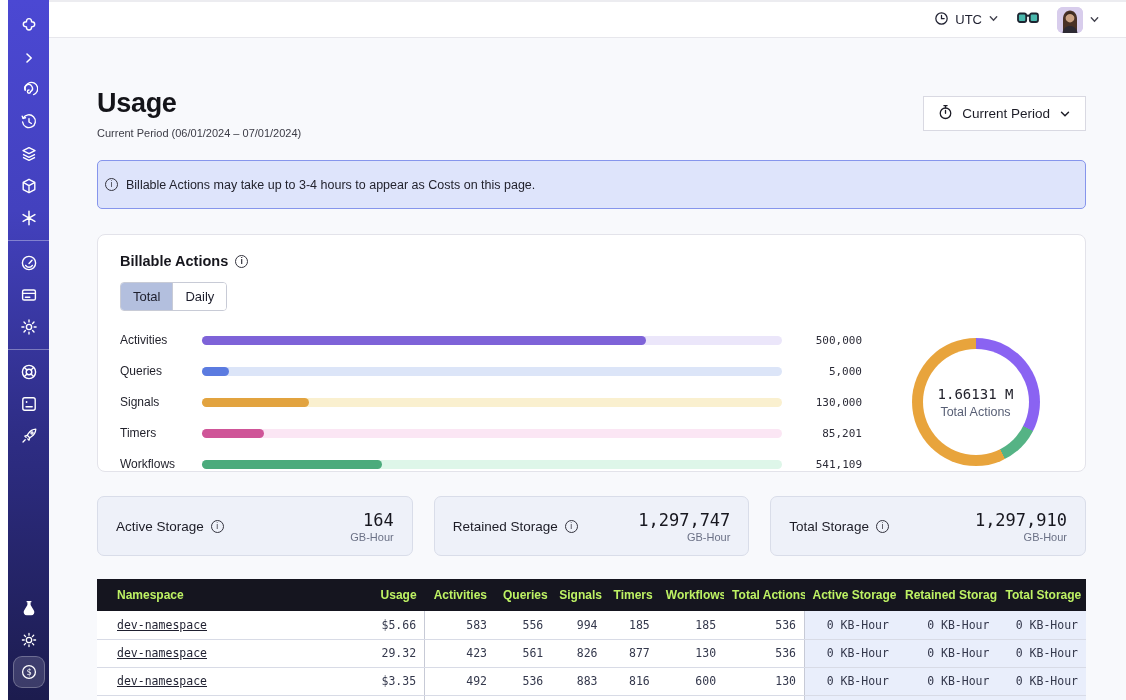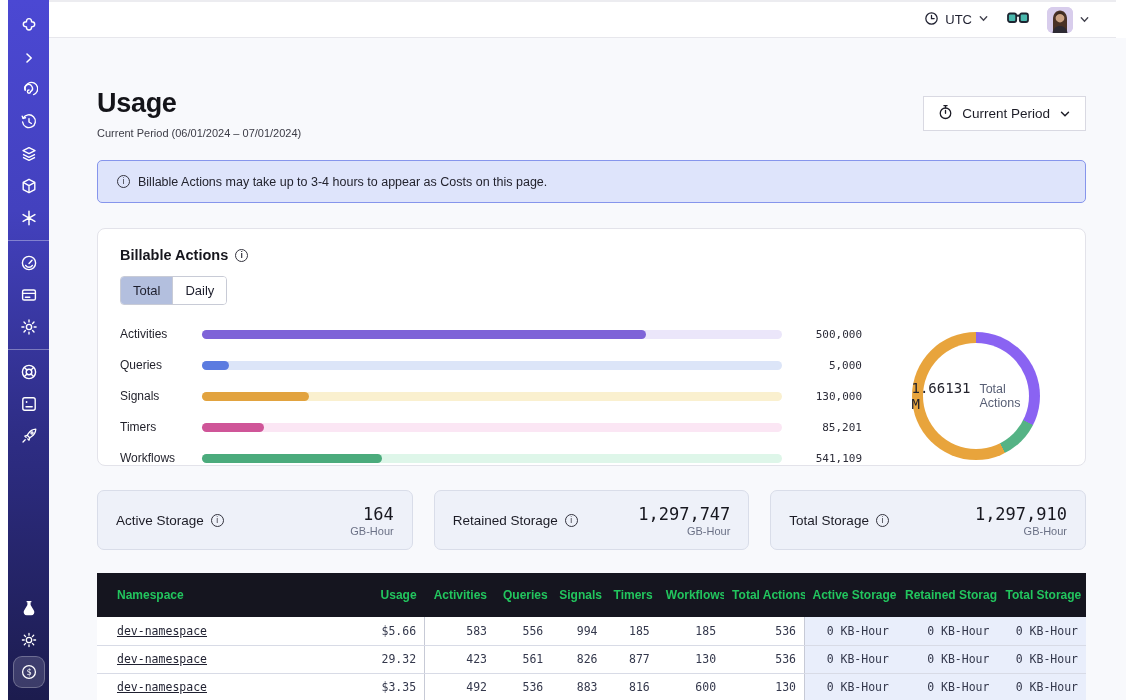--- a/index.html
+++ b/index.html
@@ -12,40 +12,40 @@
     background:linear-gradient(180deg,#4b48d3 0%,#4341be 30%,#2e2d85 62%,#1c1c4e 100%);
     display:flex; flex-direction:column; align-items:center; padding:10px 0 12px; z-index:5; }
   .sb-icon { width:32px; height:32px; display:flex; align-items:center; justify-content:center;
     color:#fff; flex:0 0 auto; cursor:pointer; }
   .sb-icon svg { display:block; }
   .sb-divider { width:41px; height:1px; background:rgba(255,255,255,.35); margin:6px 0; flex:0 0 auto; }
   .sb-spacer { flex:1 1 auto; }
   .sb-active { background:rgba(255,255,255,.14); border:1px solid rgba(255,255,255,.25); border-radius:9px; }
 
   
-  .topbar { position:absolute; left:49px; right:10px; top:0; height:38px; background:#fff;
+  .topbar { position:absolute; left:49px; right:0; top:0; height:38px; background:#fff;
     border-top:2px solid #ececf0; border-bottom:1px solid #e7e7ec;
     display:flex; align-items:center; justify-content:flex-end; gap:18px; padding:0 26px 0 0; }
   .tz { display:flex; align-items:center; gap:6px; font-size:13px; color:#1f2030; cursor:pointer; }
   .avatar-group { display:flex; align-items:center; gap:6px; cursor:pointer; }
   .avatar { width:26px; height:26px; border-radius:6px; overflow:hidden; background:#d9cfee; }
   .chev { color:#42424e; }
 
   
   .main { position:absolute; left:49px; right:0; top:38px; bottom:0; background:#f8f9fc;
     padding:0 40px 0 48px; overflow:hidden; }
 
   .page-head { margin-top:50px; display:flex; justify-content:space-between; align-items:center; }
   .page-title { font-size:27px; font-weight:600; letter-spacing:-.3px; color:#141419; }
   .page-sub { margin-top:8px; font-size:11px; color:#3c3c46; }
   .period-btn { display:flex; align-items:center; gap:9px; background:#fff; border:1px solid #d9d9e2;
     border-radius:0; height:35px; padding:0 14px; font-size:13.5px; color:#1c1c26; cursor:pointer; }
 
   .banner { margin-top:21px; background:#dee4fb; border:1px solid #8globe; border:1px solid #8695ec;
-    border-radius:5px; height:43px; display:flex; align-items:center; gap:8px; padding:0 19px;
+    border-radius:5px; height:49px; display:flex; align-items:center; gap:8px; padding:0 7px;
     font-size:12.5px; color:#23232e; }
 
   .info-i { display:inline-flex; width:13px; height:13px; border:1.1px solid currentColor; border-radius:50%;
     align-items:center; justify-content:center; font-size:8.5px; line-height:1; flex:0 0 auto; color:#33333e; }
   .info-i::after { content:"i"; }
 
   
   .card { margin-top:25px; background:#fff; border:1px solid #e3e3ea; border-radius:8px;
     padding:18px 22px 22px; height:238px; }
   .card-title { display:flex; align-items:center; gap:7px; font-size:14.5px; font-weight:700; color:#16161d; }
@@ -58,38 +58,38 @@
   .bars { flex:1 1 auto; display:flex; flex-direction:column; gap:17px; padding-right:26px; }
   .bar-row { display:flex; align-items:center; gap:14px; }
   .bar-label { width:68px; font-size:12px; color:#1f1f29; flex:0 0 auto; }
   .bar-track { flex:1 1 auto; height:9px; border-radius:5px; position:relative; }
   .bar-fill { position:absolute; left:0; top:0; bottom:0; border-radius:5px; }
   .bar-value { width:66px; text-align:right; font-size:11px; color:#2c2c38; flex:0 0 auto; }
 
   .donut-wrap { flex:0 0 175px; display:flex; align-items:center; justify-content:center; }
   .donut { width:128px; height:128px; border-radius:50%; position:relative; }
   .donut::after { content:""; position:absolute; inset:11px; background:#fff; border-radius:50%; }
-  .donut-center { position:absolute; inset:0; display:flex; align-items:center;
-    z-index:2; gap:3px; }
+  .donut-center { position:absolute; inset:0; display:flex; flex-direction:column; align-items:center;
+    justify-content:center; z-index:2; gap:3px; }
   .donut-value { font-size:14px; color:#22222c; }
   .donut-label { font-size:12.5px; color:#585f75; }
 
   
   .storage-row { margin-top:24px; display:flex; gap:21px; }
   .storage-card { flex:1 1 0; background:#eef1f9; border:1px solid #d9dde9; border-radius:7px;
     height:60px; display:flex; align-items:center; justify-content:space-between; padding:0 18px; }
   .storage-label { display:flex; align-items:center; gap:7px; font-size:13.5px; color:#1c1c26; }
   .storage-right { text-align:right; }
   .storage-value { font-size:17px; color:#17171f; }
   .storage-unit { font-size:11px; color:#6b7186; margin-top:1px; }
 
   
   .usage-table-wrap { margin-top:23px; }
   table { width:100%; border-collapse:collapse; table-layout:fixed; }
-  thead th { background:#15151f; color:#22c55e; font-size:12px; font-weight:600; height:44px;
+  thead th { background:#15151f; color:#bef264; font-size:12px; font-weight:600; height:32px;
     padding:0 8px; white-space:nowrap; overflow:hidden; }
   th.c-ns, td.c-ns { text-align:left; padding-left:20px; }
   th.num, td.num { text-align:right; }
   tbody td { height:28px; font-family:"DejaVu Sans Mono", monospace; font-size:11.5px; color:#34384c;
     padding:0 8px; border-bottom:1px solid #d8dbe6; background:#fff; white-space:nowrap; overflow:hidden; }
   td.c-ns a { color:#1f2030; text-decoration:underline; }
   .sep-r { border-right:1px solid #c7cad6; }
   .sep-l { border-left:1px solid #c7cad6; }
   td.storage-cell { background:#e9eefb; text-align:right; }
   th.storage-h { text-align:right; }

